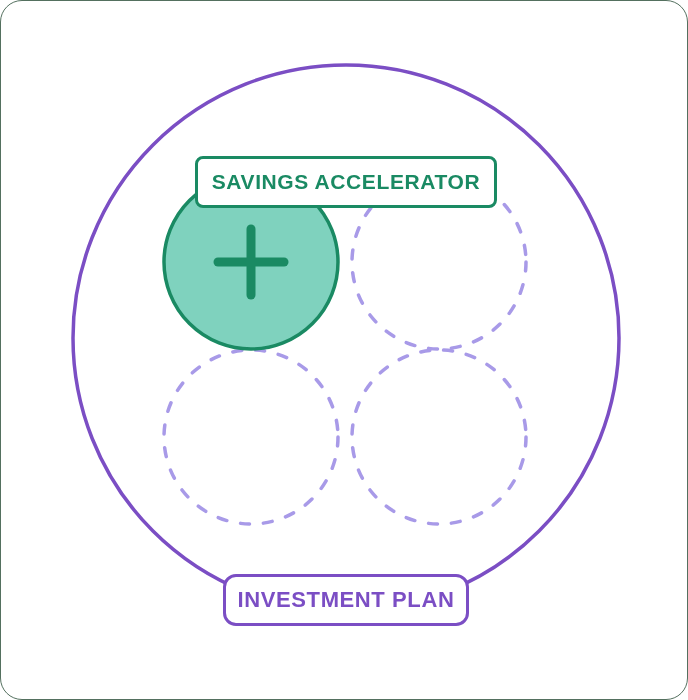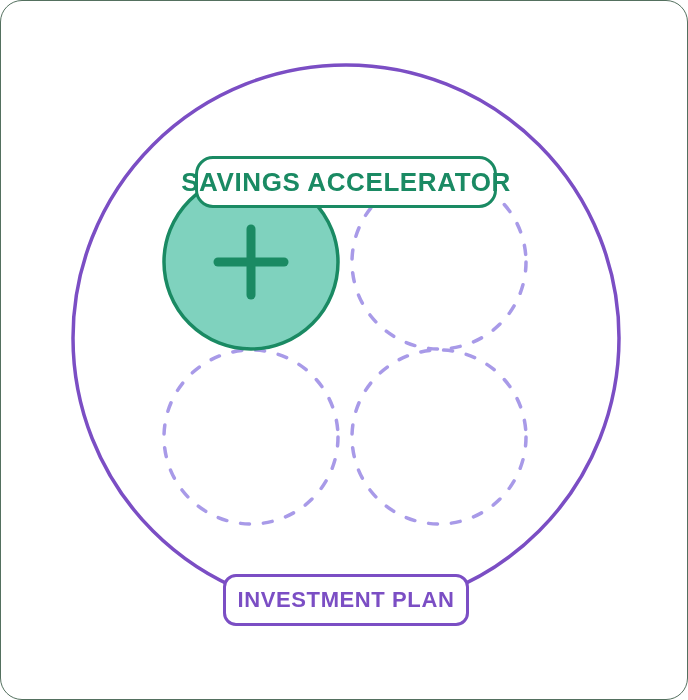--- a/index.html
+++ b/index.html
@@ -47,23 +47,23 @@
     letter-spacing: 0.6px;
     font-weight: bold;
   }
 
   #label-savings-accelerator {
     left: 194px;
     top: 155px;
     width: 302px;
     height: 52px;
     border: 3.5px solid #1a8a63;
-    border-radius: 18px;
+    border-radius: 8px;
     color: #1a8a63;
-    font-size: 26px;
+    font-size: 21px;
     z-index: 40;
   }
 
   #label-investment-plan {
     left: 222px;
     top: 573px;
     width: 246px;
     height: 52px;
     border: 3.5px solid #7b4ec4;
     border-radius: 13px;

